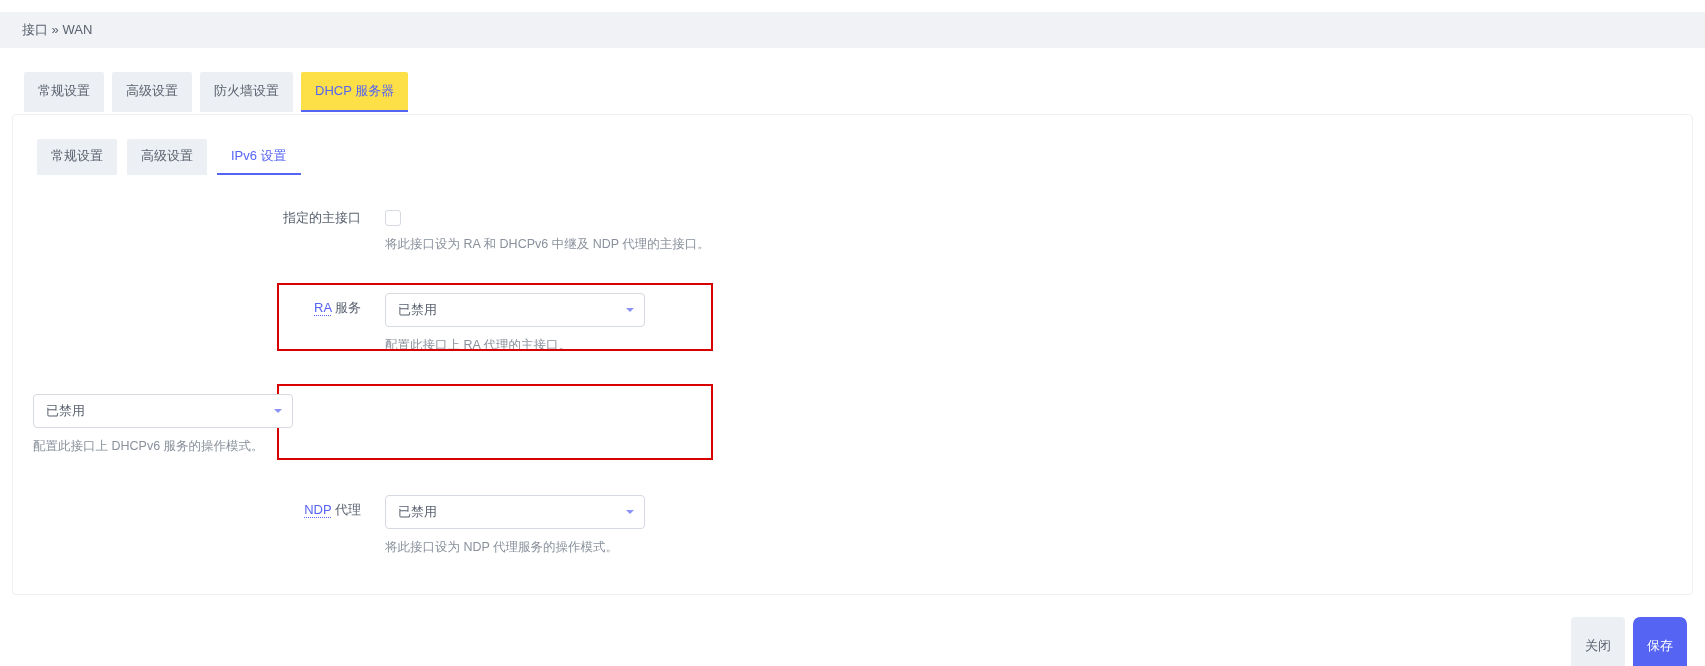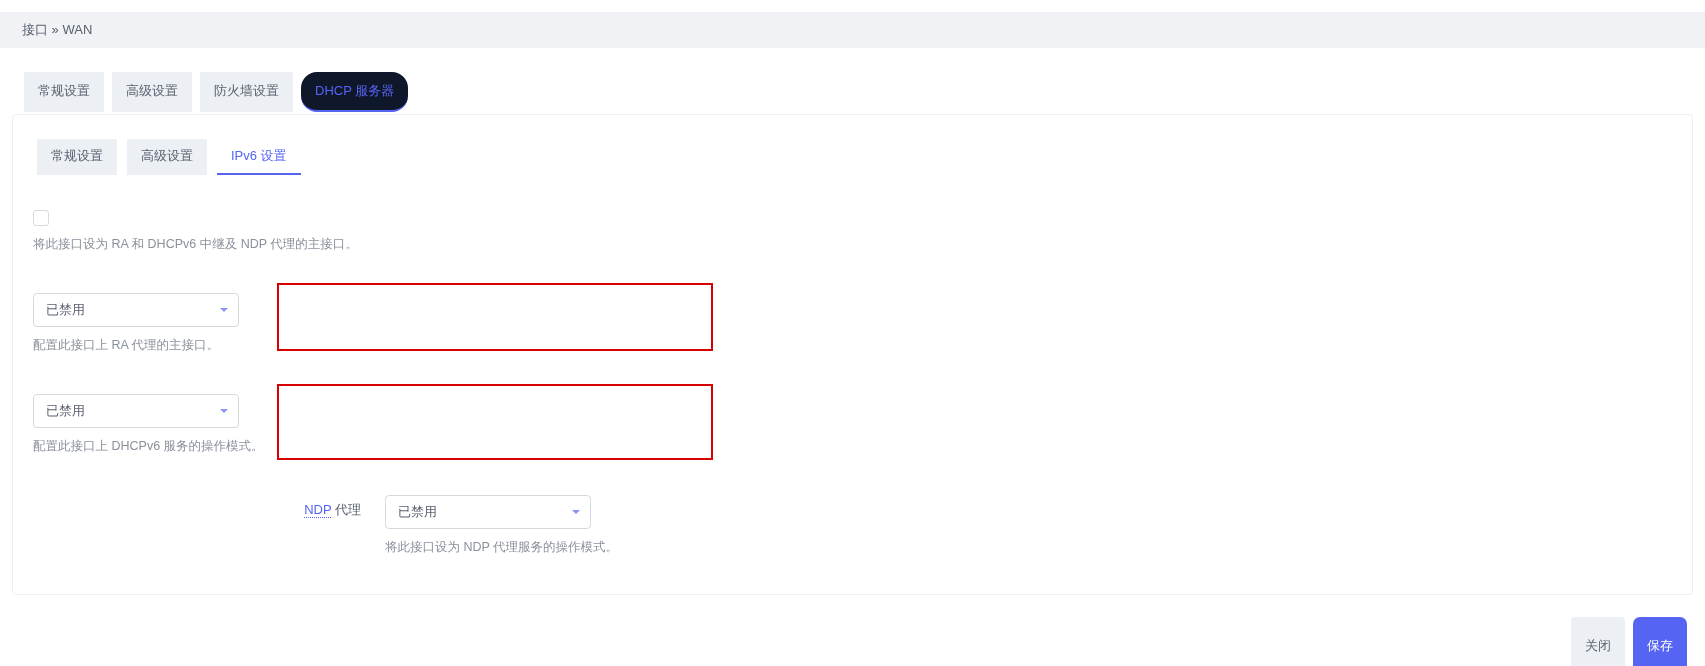--- a/index.html
+++ b/index.html
@@ -27,24 +27,23 @@
   }
   .tab {
     padding: 10px 14px;
     background: #eceff3;
     color: #5a6270;
     font-size: 13px;
     cursor: pointer;
     border-radius: 2px 2px 0 0;
   }
   .tab.active {
-    background: #0f172a;
+    background: #fde047;
     color: #5664f3;
     border-bottom: 2px solid #5664f3;
-    border-radius: 16px;
   }
   .panel {
     border: 1px solid #eceff3;
     border-radius: 4px;
     padding: 24px 20px 28px 20px;
     margin-top: 2px;
     background: #fff;
   }
   .inner-tabs {
     display: flex;
@@ -97,21 +96,21 @@
     background: #fff;
     cursor: pointer;
     margin-top: 7px;
   }
   .help-text {
     font-size: 12.5px;
     color: #8a919c;
   }
   .select {
     position: relative;
-    width: 206px;
+    width: 260px;
     height: 34px;
     border: 1px solid #d5d9e0;
     border-radius: 4px;
     background: #fff;
     display: flex;
     align-items: center;
     padding: 0 32px 0 12px;
     font-size: 13px;
     color: #5a6270;
     cursor: pointer;
@@ -181,27 +180,31 @@
   </div>
 
   <div class="panel">
     <div class="inner-tabs">
       <div class="inner-tab">常规设置</div>
       <div class="inner-tab">高级设置</div>
       <div class="inner-tab active">IPv6 设置</div>
     </div>
 
     <div class="form-row">
+      <div class="form-label">指定的主接口</div>
       <div class="form-control-area">
         <div class="checkbox"></div>
         <div class="help-text">将此接口设为 RA 和 DHCPv6 中继及 NDP 代理的主接口。</div>
       </div>
     </div>
 
     <div class="form-row highlight-red">
+      <div class="form-label">
+        <a class="link-text">RA</a><span> 服务</span>
+      </div>
       <div class="form-control-area">
         <div class="select">
           <span>已禁用</span>
           <span class="caret"></span>
         </div>
         <div class="help-text">配置此接口上 RA 代理的主接口。</div>
       </div>
     </div>
 
     <div class="form-row highlight-red highlight-red-tall">

